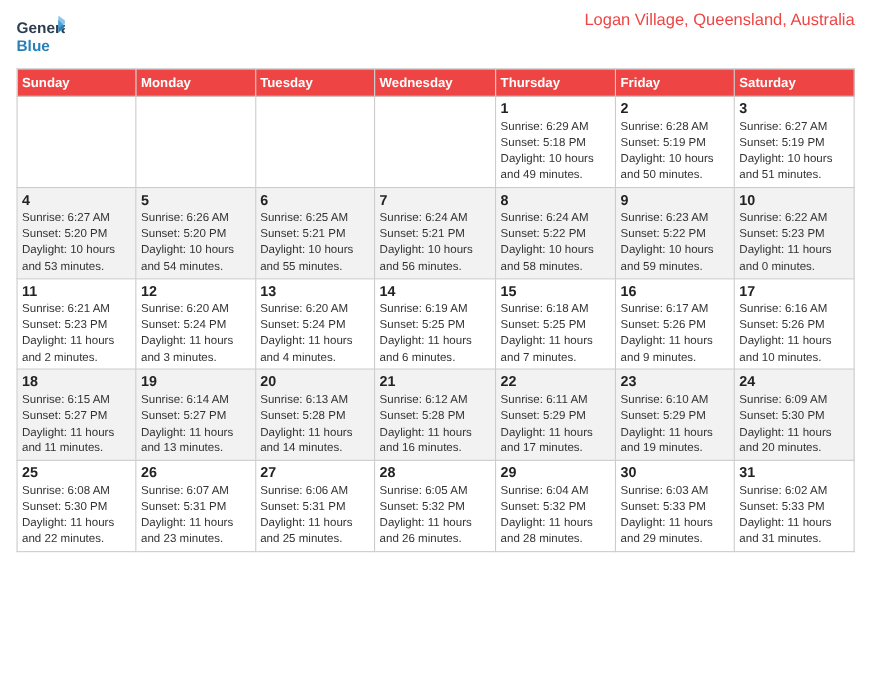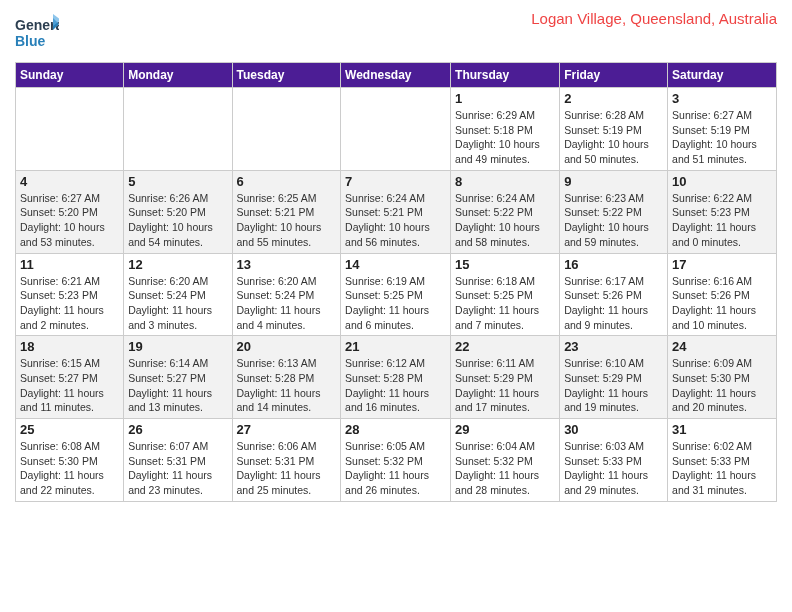--- a/index.html
+++ b/index.html
@@ -32,21 +32,21 @@
     .location {
       font-size: 15px;
       color: #ef4444;
     }
     .calendar {
       width: 100%;
       border-collapse: collapse;
       font-size: 11px;
     }
     .calendar th {
-      background: #4c1d95;
+      background: #ef4444;
       color: #fff;
       padding: 5px 4px;
       text-align: left;
       font-size: 12px;
       border: 1px solid #ccc;
     }
     .calendar td {
       vertical-align: top;
       border: 1px solid #ccc;
       padding: 3px 4px;

